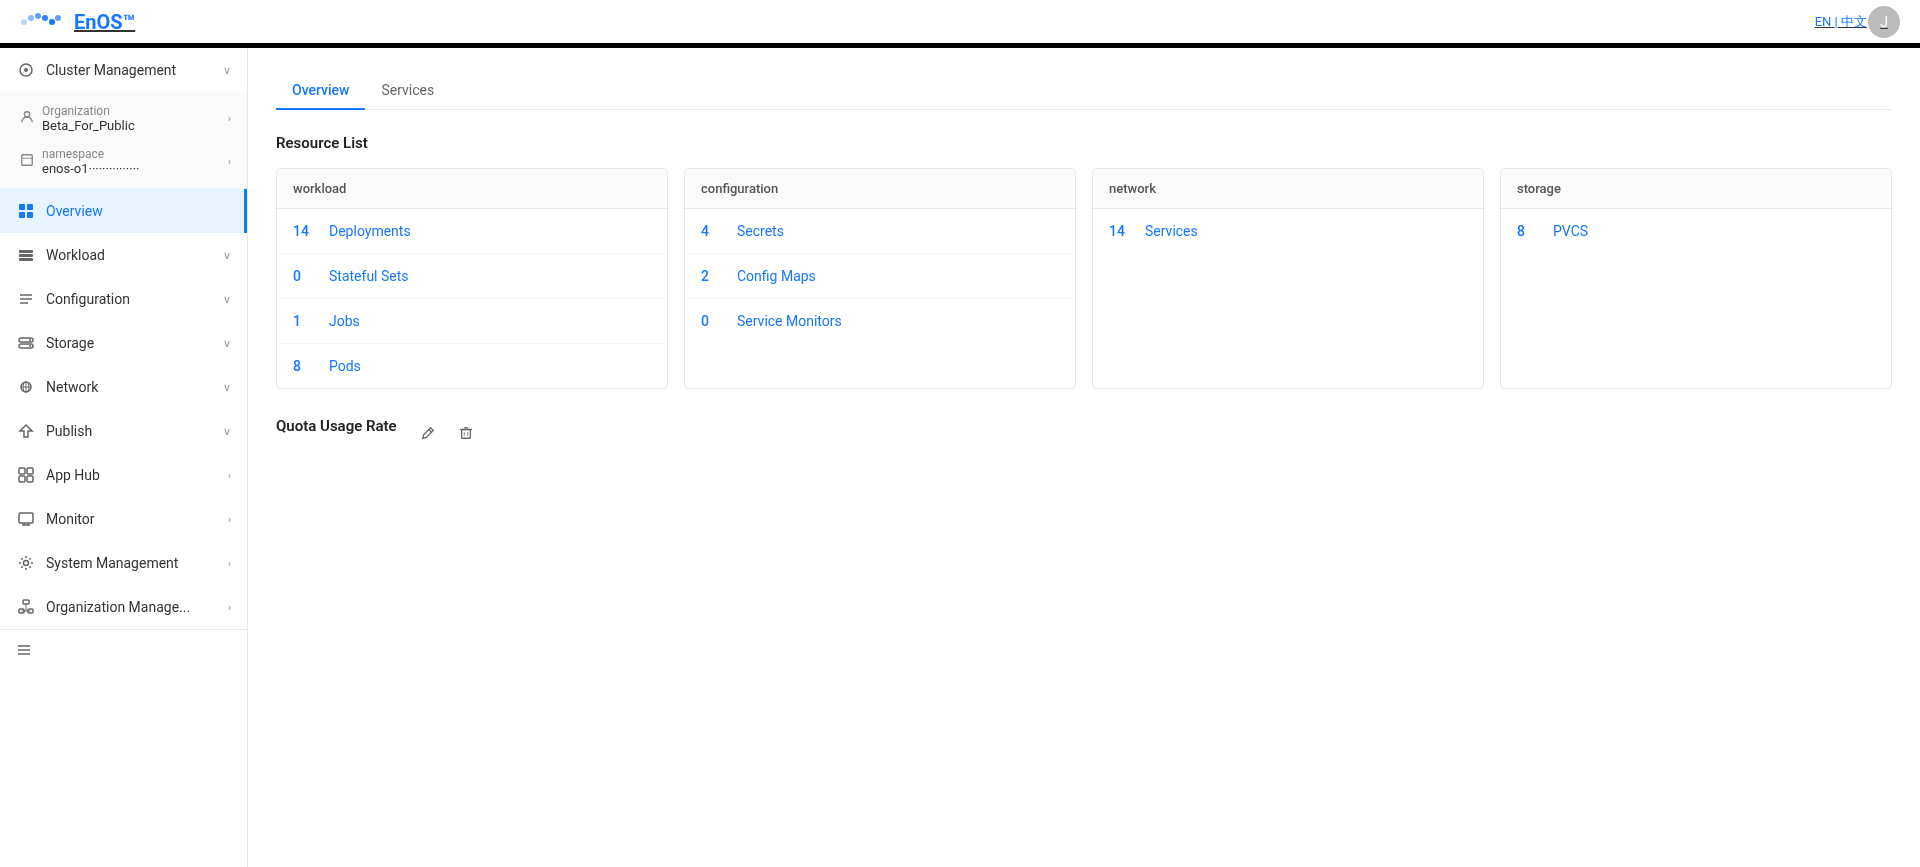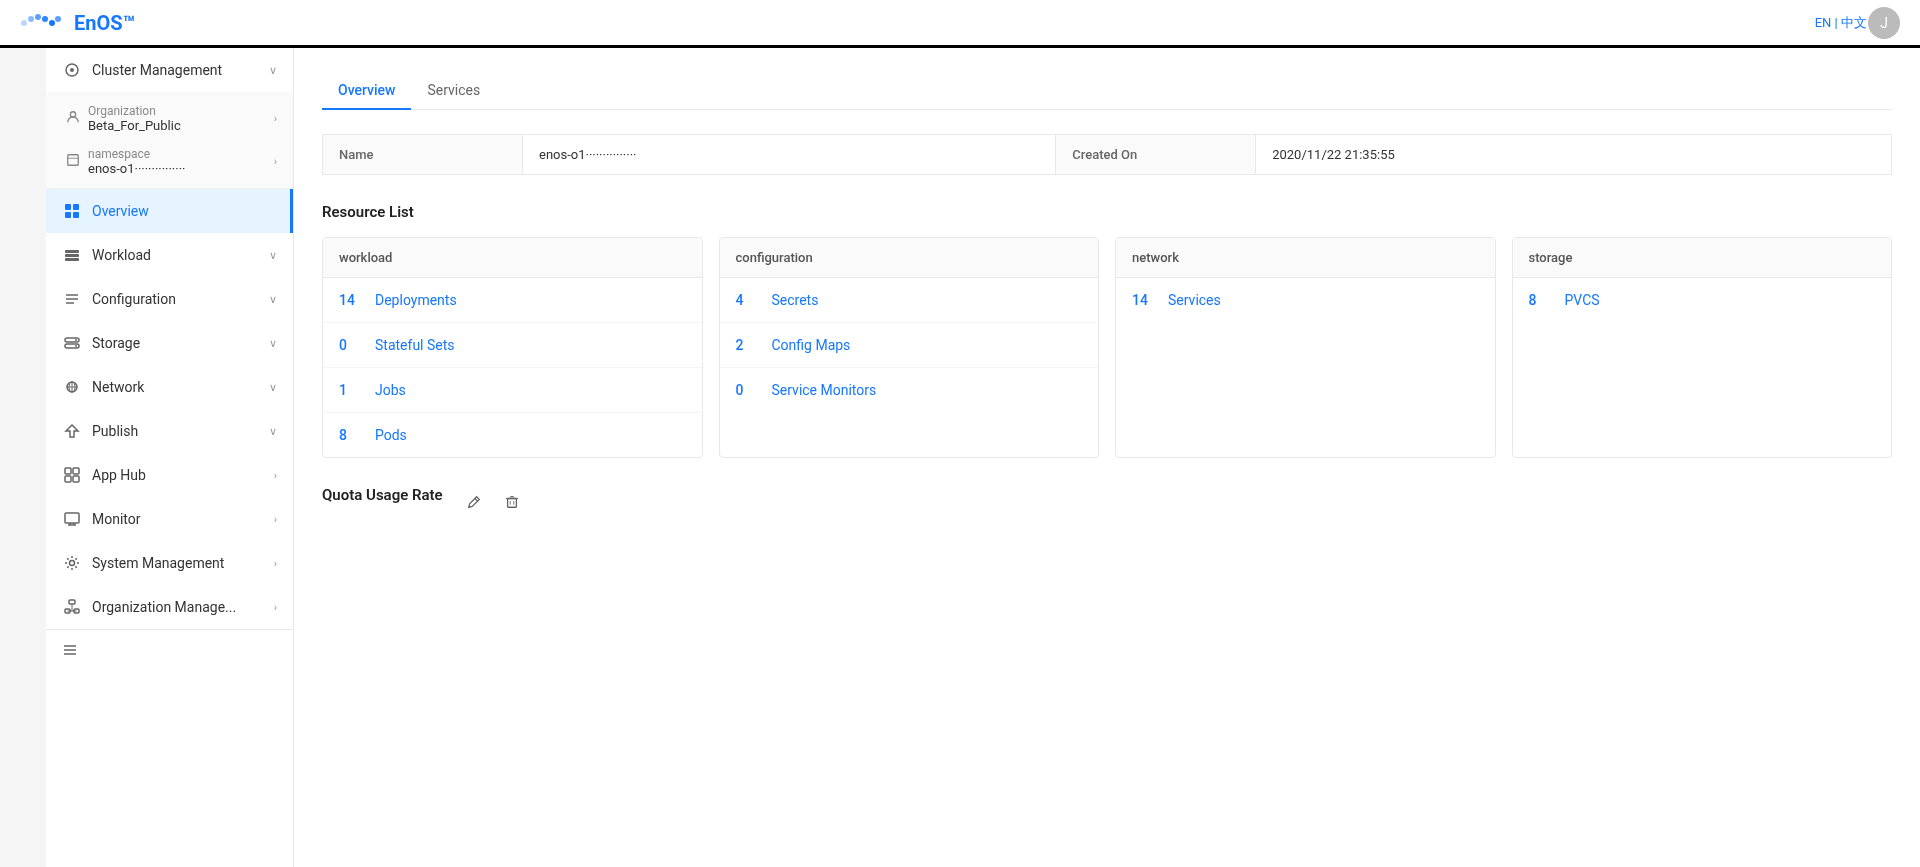--- a/index.html
+++ b/index.html
@@ -2,27 +2,28 @@
 <html><head>
   <meta charset="utf-8">
   <style>
     * { box-sizing: border-box; margin: 0; padding: 0; }
     body { font-family: -apple-system, BlinkMacSystemFont, 'Segoe UI', Roboto, sans-serif; font-size: 14px; color: #333; background: #f5f5f5; display: flex; flex-direction: column; height: 867px; overflow: hidden; }
 
     
     .header {
       height: 48px;
       background: #fff;
-      border-bottom: 3px solid #000000;
+      border-bottom: 5px solid #000000;
       display: flex;
       align-items: center;
       justify-content: space-between;
       padding: 0 20px;
       flex-shrink: 0;
       z-index: 10;
+      text-decoration: underline;
     }
     .logo {
       display: flex;
       align-items: center;
       gap: 6px;
     }
     .logo-text {
       font-size: 20px;
       font-weight: bold;
       color: #1677ff;
@@ -47,21 +48,20 @@
       justify-content: center;
       color: #fff;
       font-size: 14px;
     }
 
     
     .layout {
       display: flex;
       flex: 1;
       overflow: hidden;
-      padding-left: 46px;
     }
 
     
     .sidebar {
       width: 248px;
       background: #fff;
       border-right: 1px solid #e8e8e8;
       overflow-y: auto;
       flex-shrink: 0;
     }
@@ -433,30 +433,20 @@
     </div>
   </div>
 
   <div class="main-content">
 
     <div class="tabs">
       <div class="tab active">Overview</div>
       <div class="tab">Services</div>
     </div>
 
-    <table class="info-table">
-      <tbody>
-        <tr>
-          <td>Name</td>
-          <td>enos-o1···············</td>
-          <td>Created On</td>
-          <td>2020/11/22 21:35:55</td>
-        </tr>
-      </tbody>
-    </table>
 
     <div class="section-title">Resource List</div>
     <div class="resource-grid" id="resource-grid">
 
     <div class="resource-card">
           <div class="resource-card-header">workload</div>
           <div class="resource-item">
             <span class="resource-count">14</span>
             <span class="resource-name">Deployments</span>
           </div>

